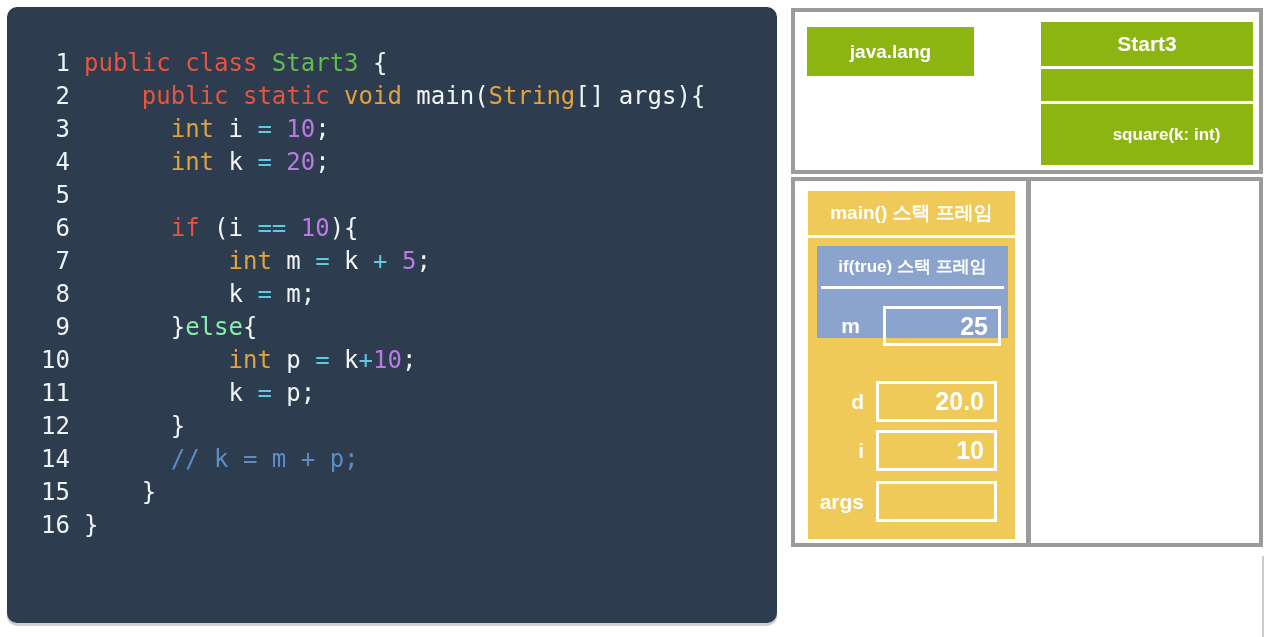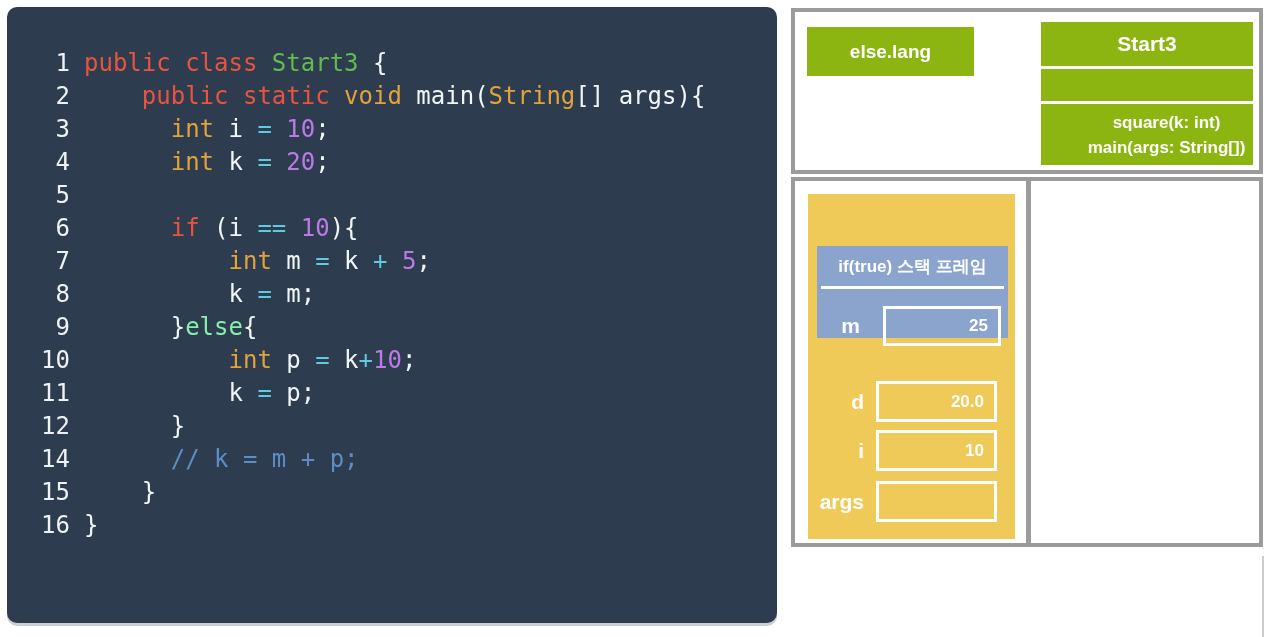--- a/index.html
+++ b/index.html
@@ -40,21 +40,21 @@
     font-weight:bold;font-size:19px;}
   .sep{height:3px;background:#fff;}
 
   .if-frame{position:absolute;left:9px;top:55px;width:191px;height:92px;}
   .if-frame .frame-title{height:40px;line-height:42px;font-size:17px;}
   .if-frame .sep{margin:0 4px;}
 
   .var-row{position:absolute;display:flex;align-items:center;color:#fff;font-weight:bold;}
   .var-label{display:inline-block;text-align:right;font-size:21px;}
   .var-box{border:3px solid #fff;box-sizing:border-box;display:flex;align-items:center;
-    justify-content:flex-end;padding-right:10px;font-size:17px;}
+    justify-content:flex-end;padding-right:10px;font-size:25px;}
 
   .row-m{left:9px;top:60px;}   .row-m .var-label{width:49px;text-align:center;}
   .row-m .var-box{width:118px;height:40px;margin-left:8px;}
   .row-d{left:0;top:190px;}    .row-i{left:0;top:239px;}   .row-args{left:0;top:290px;}
   .row-d .var-label,.row-i .var-label,.row-args .var-label{width:56px;}
   .row-d .var-box,.row-i .var-box,.row-args .var-box{width:121px;height:41px;margin-left:12px;}
 
   .tail-line{position:absolute;left:1262px;top:556px;width:2px;height:81px;background:#cccccc;}
 </style>
 </head>
@@ -76,36 +76,36 @@
         <div class="code-line"><span class="line-num">10</span><span class="line-code"><span style="color: rgb(242, 245, 247);">          </span><span style="color: rgb(226, 163, 60);">int</span><span style="color: rgb(242, 245, 247);"> p </span><span style="color: rgb(95, 203, 225);">=</span><span style="color: rgb(242, 245, 247);"> k</span><span style="color: rgb(95, 203, 225);">+</span><span style="color: rgb(189, 122, 230);">10</span><span style="color: rgb(242, 245, 247);">;</span></span></div>
         <div class="code-line"><span class="line-num">11</span><span class="line-code"><span style="color: rgb(242, 245, 247);">          k </span><span style="color: rgb(95, 203, 225);">=</span><span style="color: rgb(242, 245, 247);"> p;</span></span></div>
         <div class="code-line"><span class="line-num">12</span><span class="line-code"><span style="color: rgb(242, 245, 247);">      }</span></span></div>
         <div class="code-line"><span class="line-num">14</span><span class="line-code"><span style="color: rgb(91, 142, 196);">      // k = m + p;</span></span></div>
         <div class="code-line"><span class="line-num">15</span><span class="line-code"><span style="color: rgb(242, 245, 247);">    }</span></span></div>
         <div class="code-line"><span class="line-num">16</span><span class="line-code"><span style="color: rgb(242, 245, 247);">}</span></span></div>
       </div>
   </div>
 
   <div class="uml-container">
-    <div class="package-badge" style="background: rgb(141, 181, 17);">else.lang</div>
+    <div class="package-badge" style="background: rgb(141, 181, 17);">java.lang</div>
     <div class="class-box">
       <div class="sect class-title" style="background: rgb(141, 181, 17);">Start3</div>
       <div class="sect class-fields" style="background: rgb(141, 181, 17);"></div>
       <div class="sect class-methods" style="background: rgb(141, 181, 17);">
         <div>square(k: int)</div>
-        <div>main(args: String[])</div>
       </div>
     </div>
   </div>
 
   <div class="stack-container">
     <div class="stack-divider"></div>
     <div class="right-empty-panel"></div>
 
     <div class="main-frame" style="background: rgb(239, 202, 88);">
+      <div class="frame-title">main() 스택 프레임</div>
       <div class="sep"></div>
 
       <div class="if-frame" style="background: rgb(139, 164, 206);">
         <div class="frame-title">if(true) 스택 프레임</div>
         <div class="sep"></div>
         <div class="var-row row-m">
           <span class="var-label">m</span>
           <span class="var-box">25</span>
         </div>
       </div>

